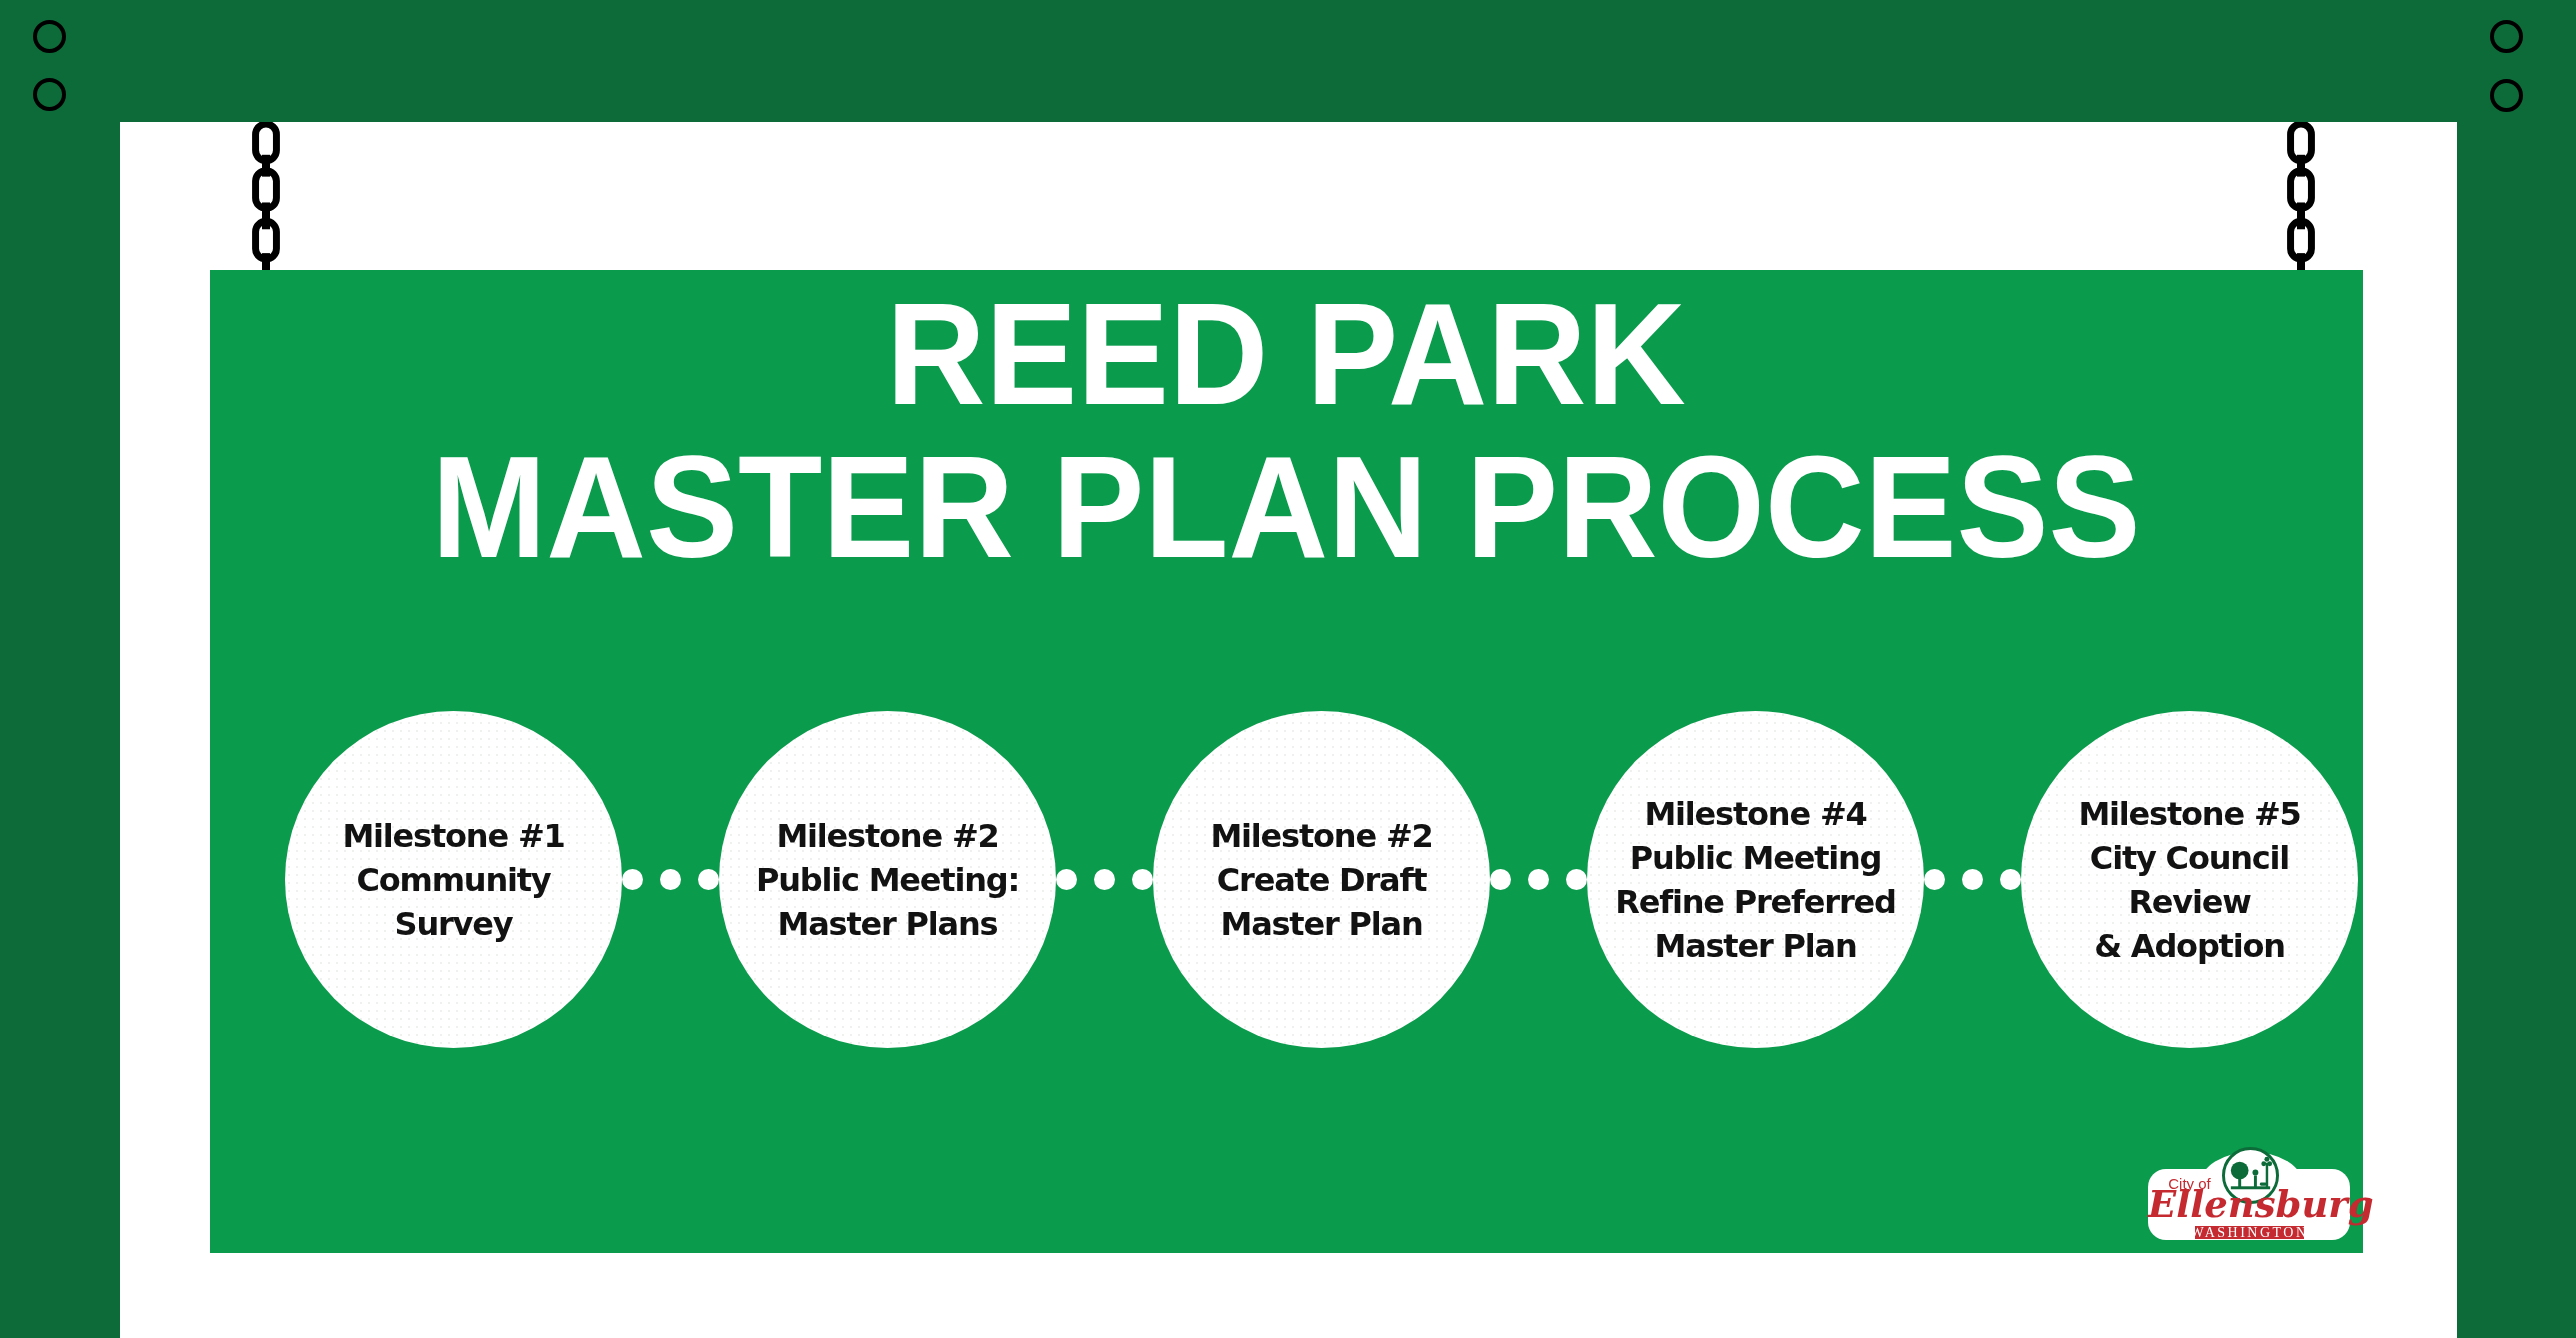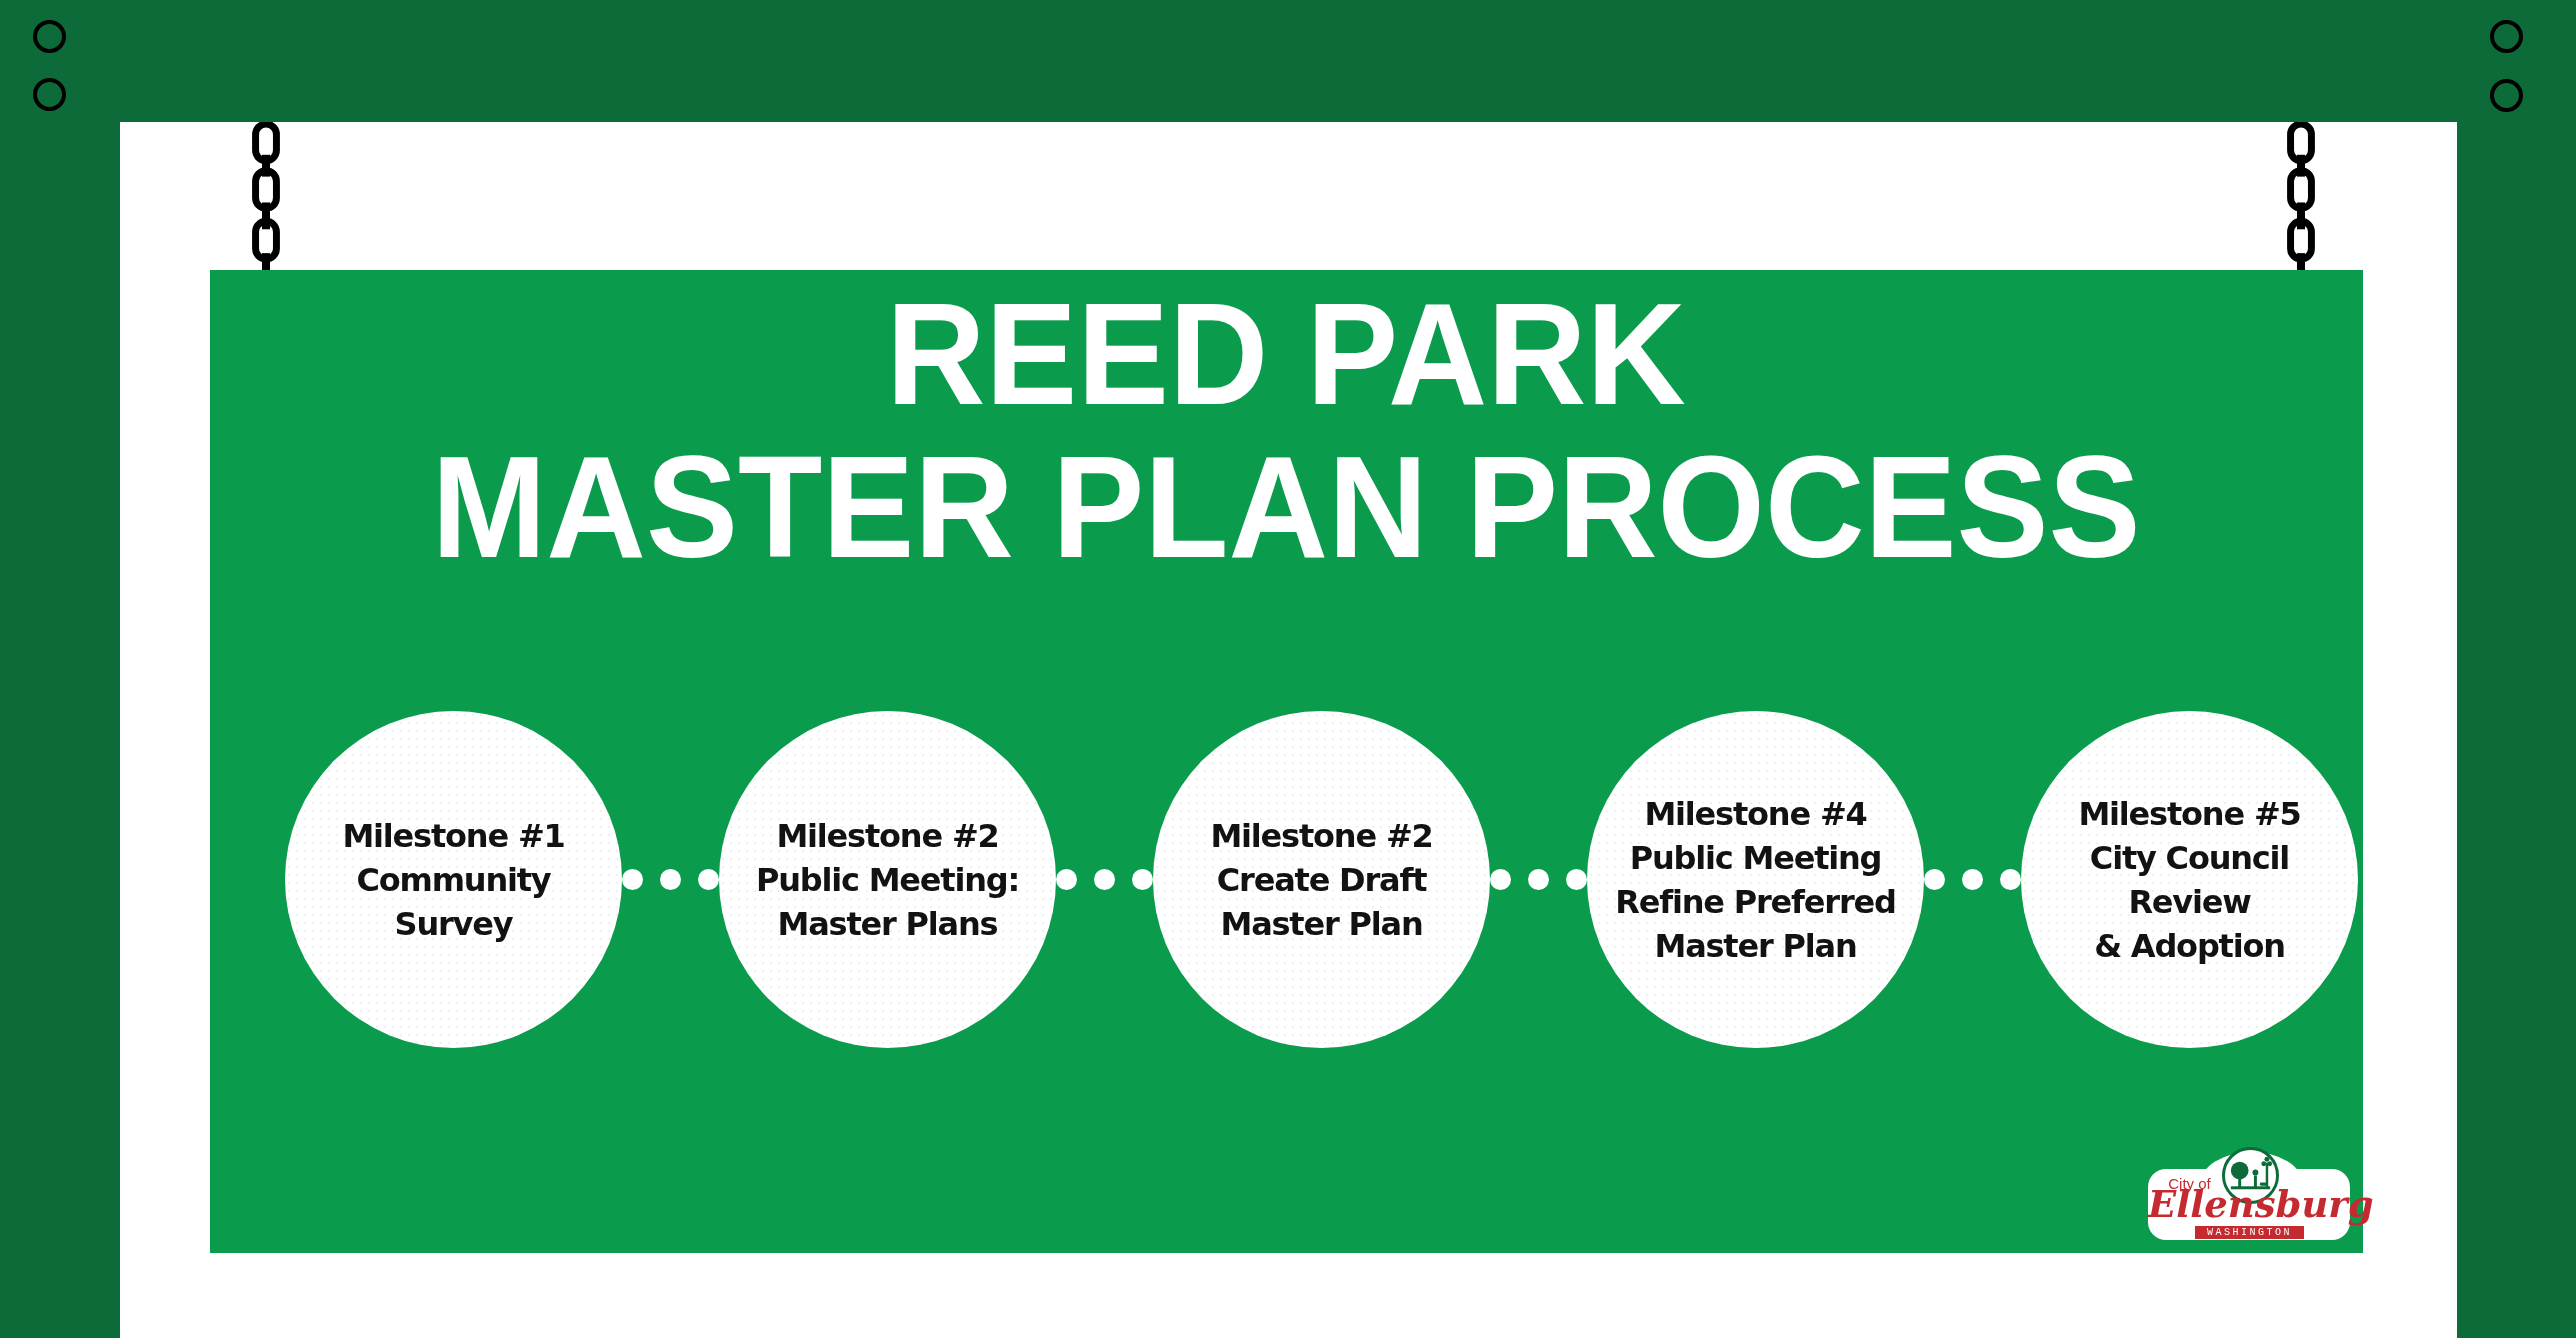--- a/index.html
+++ b/index.html
@@ -53,21 +53,21 @@
   .logo .city-of{
     position:absolute;left:10px;top:6px;width:63px;text-align:center;
     color:#c42a30;font-family:Liberation Sans, sans-serif;font-size:15px;font-weight:normal;
   }
   .logo .name{
     position:absolute;left:0;top:13px;width:202px;text-align:center;
     color:#c42a30;font-family:"DejaVu Serif",serif;font-style:italic;font-weight:bold;font-size:37px;
   }
   .logo .state{
     position:absolute;left:47px;top:57px;width:109px;height:13px;background:#c42a30;
-    color:#ffffff;font-family:Liberation Mono, monospace;font-size:10px;letter-spacing:2.5px;
+    color:#ffffff;font-family:Liberation Serif, serif;font-size:14px;letter-spacing:2.5px;
     display:flex;align-items:center;justify-content:center;
   }
 </style>
 </head>
 <body>
 
 <div class="frame-left"></div>
 <div class="frame-right"></div>
 <div class="frame-top"></div>
 <div class="bolt tl1"></div>

